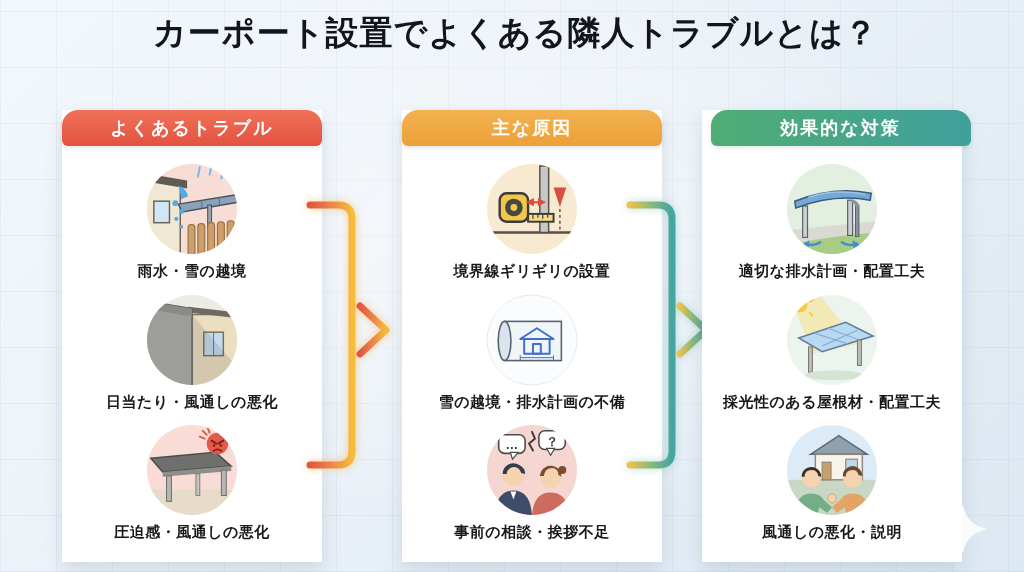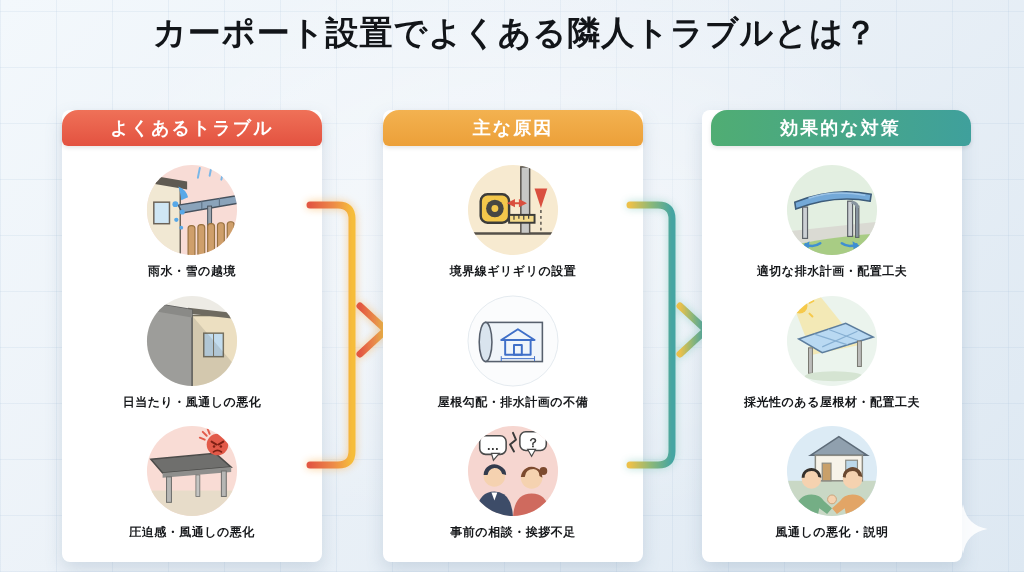--- a/index.html
+++ b/index.html
@@ -8,35 +8,35 @@
     font-family:"Liberation Sans","DejaVu Sans",sans-serif;padding-left:7px;}
   .grid-overlay{position:absolute;inset:0;pointer-events:none;
     background-image:
       repeating-linear-gradient(0deg, rgba(150,180,210,.14) 0 1px, transparent 1px 56px),
       repeating-linear-gradient(90deg, rgba(150,180,210,.14) 0 1px, transparent 1px 56px);}
   .glow-overlay{position:absolute;inset:0;pointer-events:none;
     background:radial-gradient(ellipse at 50% 42%, rgba(255,255,255,.55) 0%, rgba(255,255,255,0) 62%);}
   .title{position:absolute;top:12px;left:0;right:0;text-align:center;
     font-weight:bold;color:#121519;font-size:33px;line-height:1.28;letter-spacing:1px;}
   .card{position:absolute;top:110px;width:260px;height:452px;background:#ffffff;
-    border-radius:8px;box-shadow:0 8px 18px rgba(90,120,150,.20);
+    border-radius:0;box-shadow:0 8px 18px rgba(90,120,150,.20);
     display:flex;flex-direction:column;align-items:center;}
-  .card1{left:62px}.card2{left:383px}.card3{left:702px}
+  .card1{left:62px}.card2{left:402px}.card3{left:702px}
   .card-header{width:100%;height:36px;border-radius:16px 16px 6px 6px;color:#fff;
     font-size:18px;font-weight:bold;line-height:36px;text-align:center;letter-spacing:2px;
     box-shadow:0 2px 4px rgba(0,0,0,.10);}
   .hdr1{background:linear-gradient(180deg,#ef7158,#e35240);}
   .hdr2{background:linear-gradient(180deg,#f3b250,#eca039);}
   .hdr3{background:linear-gradient(90deg,#50ad73,#3fa09c);margin-left:17px;}
   .items{flex:1;width:100%;display:flex;flex-direction:column;justify-content:space-evenly;
     align-items:center;padding:4px 0 8px;}
   .item{display:flex;flex-direction:column;align-items:center;}
   .icon-circle{width:94px;height:94px;}
   .icon-circle svg{display:block;width:94px;height:94px;}
-  .item-label{margin-top:6px;font-size:12px;font-weight:bold;color:#16181b;
+  .item-label{margin-top:6px;font-size:15px;font-weight:bold;color:#16181b;
     letter-spacing:.5px;white-space:nowrap;}
   .arrow{position:absolute;top:180px;width:104px;height:320px;}
   .arrow1{left:300px}.arrow2{left:620px}
   .arrow1 g{filter:drop-shadow(0 0 4px rgba(250,190,110,.75));}
   .arrow2 g{filter:drop-shadow(0 0 4px rgba(150,210,200,.70));}
   .sparkle{position:absolute;left:936px;top:502px;width:54px;height:54px;filter:blur(.4px);}
   .bubble-txt{font-family:"Liberation Sans","DejaVu Sans",sans-serif;font-weight:bold;
     font-size:13px;fill:#3a3a3a;}
 </style>
 </head>
@@ -222,21 +222,21 @@
                 <rect x="49" y="52" width="8" height="10"></rect>
               </g>
               <g stroke="#3f6fc8" stroke-width="1">
                 <line x1="36" y1="66" x2="70" y2="66"></line>
                 <line x1="36" y1="63.5" x2="36" y2="68.5"></line>
                 <line x1="70" y1="63.5" x2="70" y2="68.5"></line>
               </g>
             </g>
           </svg>
         </div>
-        <div class="item-label">屋根勾配・排水計画の不備</div>
+        <div class="item-label">雪の越境・排水計画の不備</div>
       </div>
 
       <div class="item">
         <div class="icon-circle">
           <svg viewBox="0 0 96 96">
             <defs>
                 <clipPath id="cp6">
                   <circle cx="48" cy="48" r="46"></circle>
                 </clipPath>
               </defs>

